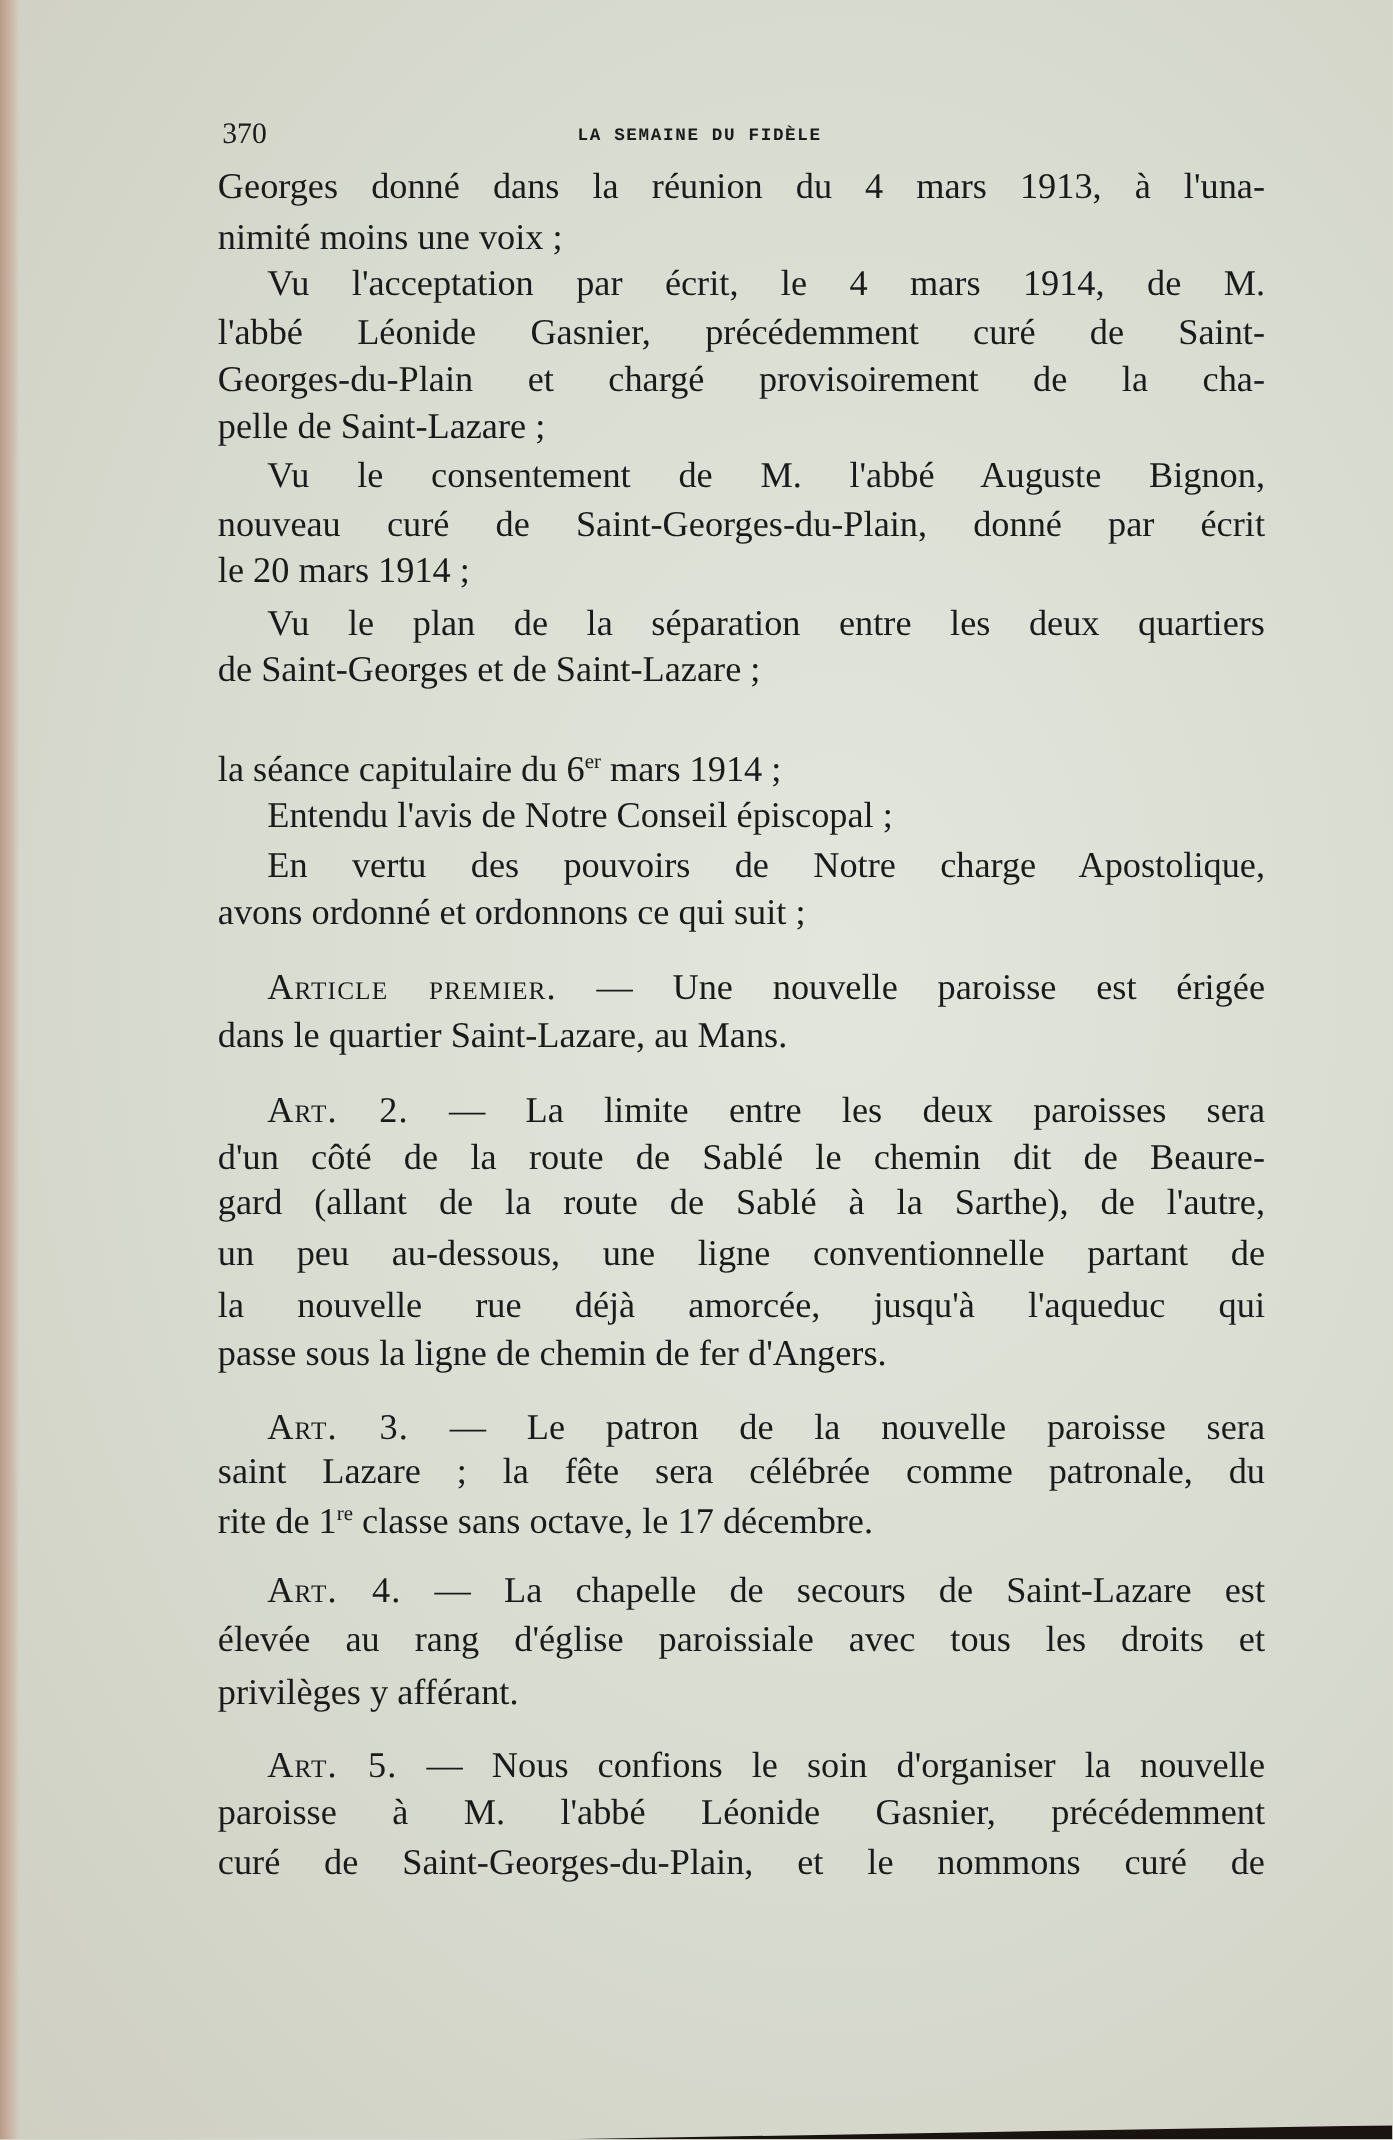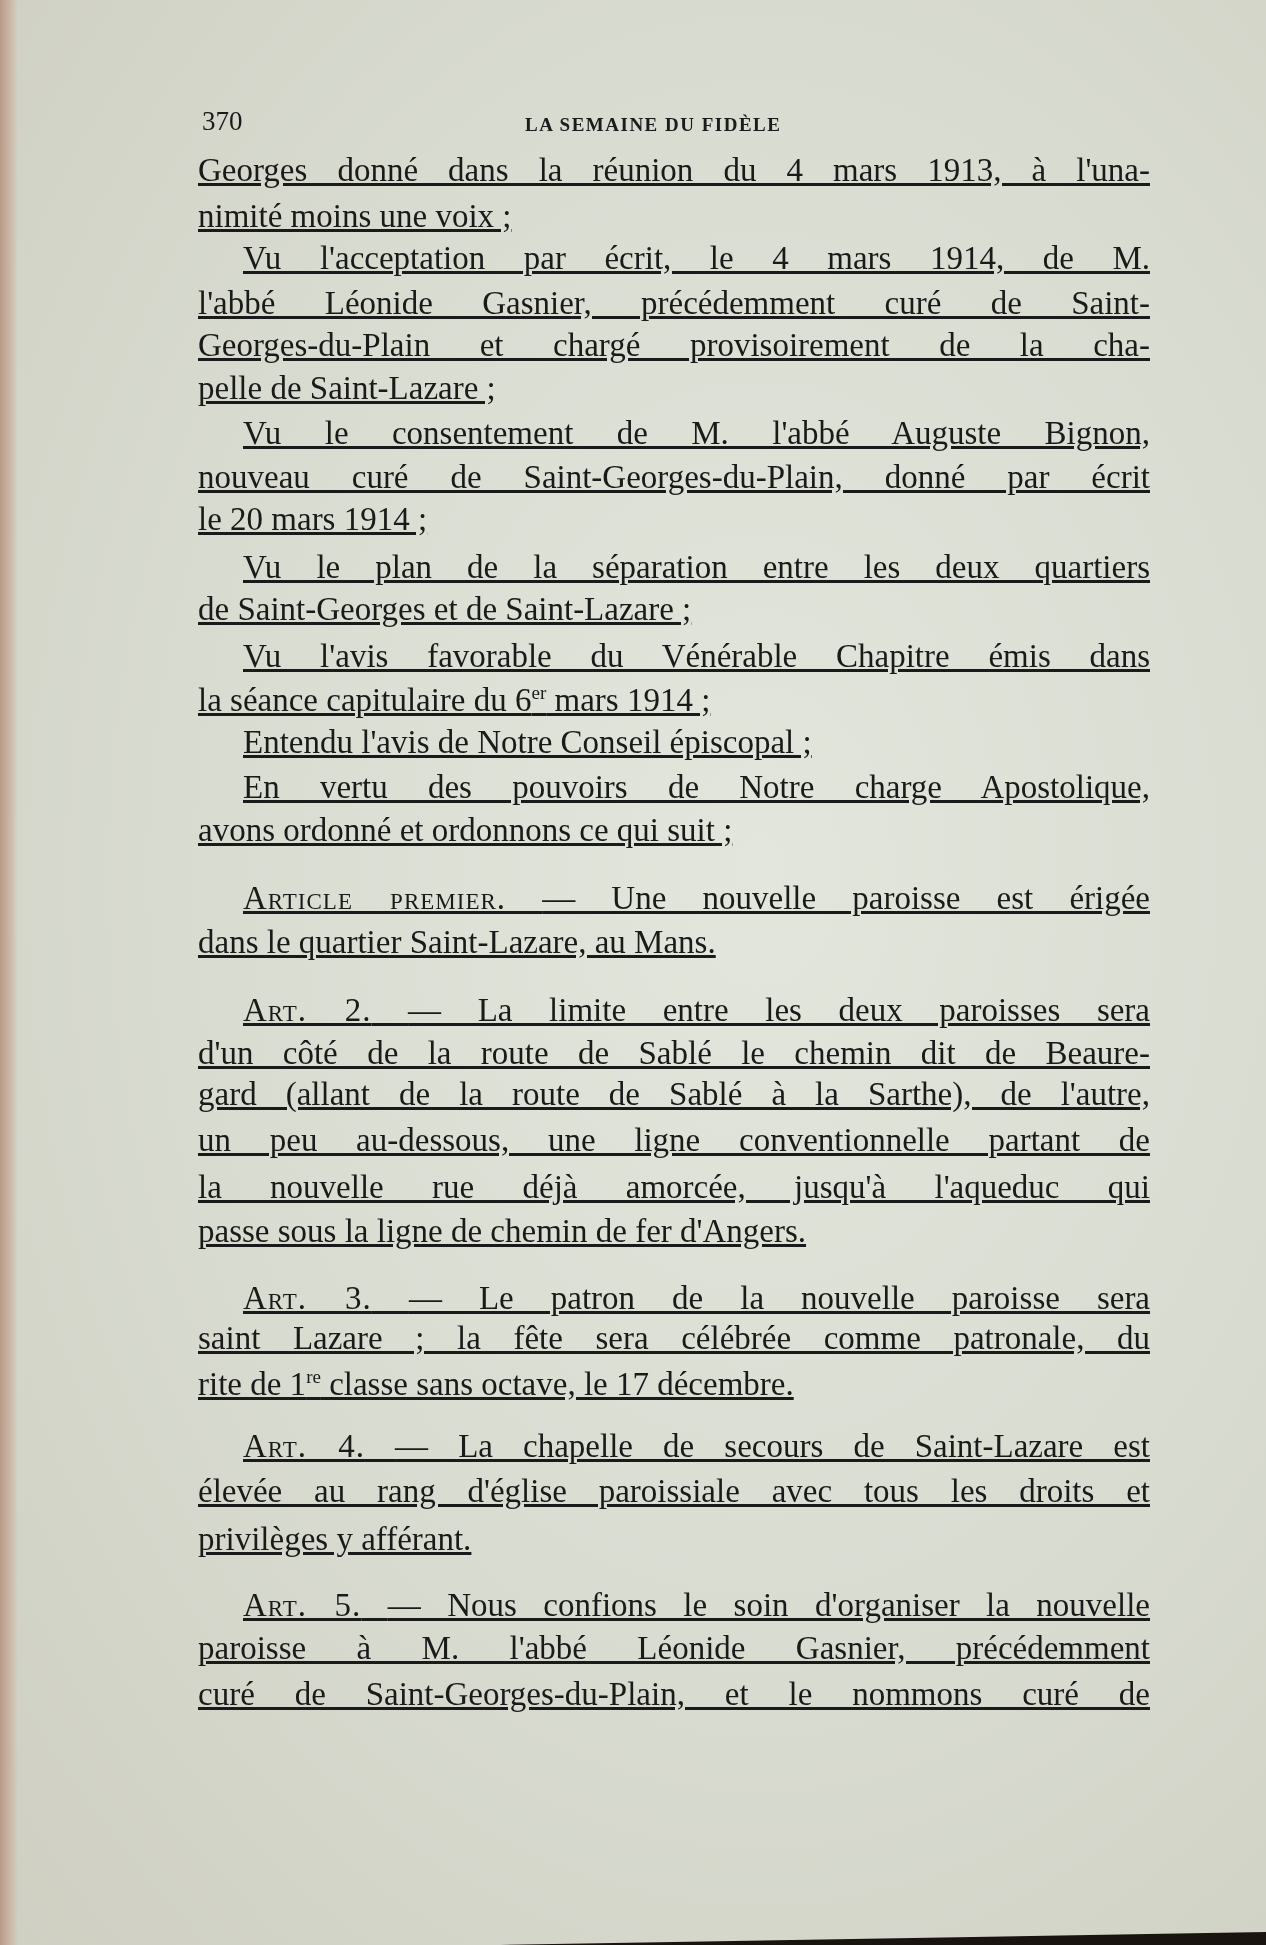--- a/index.html
+++ b/index.html
@@ -18,27 +18,27 @@
     background:linear-gradient(90deg,#b99a88 0%,#cdb9aa 60%,rgba(210,200,190,0) 100%);
   }
   .bottom-edge {
     position:absolute; left:500px; top:1932px; width:766px; height:13px;
     background:#1a1410;
     clip-path:polygon(0 100%, 100% 0, 100% 100%);
   }
   .header { position:absolute; top:106px; left:200px; width:950px; height:30px; color:#1b1b1b; }
   .page-number { position:absolute; left:2px; top:0; font-size:27px; font-family:"Liberation Serif",serif; }
   .running-title {
-    position:absolute; left:325px; top:8px; font-size:19px; letter-spacing:1.5px;
-    font-weight:bold; font-family:Liberation Serif, serif;
+    position:absolute; left:325px; top:8px; font-size:16px; letter-spacing:1.5px;
+    font-weight:bold; font-family:Liberation Mono, monospace;
   }
   .line {
     position:absolute; left:198px; width:952px; white-space:nowrap;
     font-family:"Liberation Serif",serif; font-size:33px; color:#1a1a1a;
-    line-height:40px; text-align:justify; text-align-last:justify;text-decoration:underline;
+    line-height:40px; text-align:justify; text-align-last:justify;
   }
   .line.last { text-align-last:left; }
   .line.indent { left:243px; width:907px; }
   .sc { font-variant:small-caps; letter-spacing:1px; }
   sup { font-size:19px; line-height:0; }
 </style>
 </head>
 <body>
 
 <div class="page">
@@ -53,21 +53,20 @@
   <div class="line last" style="top:196px">nimité moins une voix ;</div>
   <div class="line indent" style="top:238px">Vu l'acceptation par écrit, le 4 mars 1914, de M.</div>
   <div class="line" style="top:283px">l'abbé Léonide Gasnier, précédemment curé de Saint-</div>
   <div class="line" style="top:325px">Georges-du-Plain et chargé provisoirement de la cha-</div>
   <div class="line last" style="top:368px">pelle de Saint-Lazare ;</div>
   <div class="line indent" style="top:413px">Vu le consentement de M. l'abbé Auguste Bignon,</div>
   <div class="line" style="top:457px">nouveau curé de Saint-Georges-du-Plain, donné par écrit</div>
   <div class="line last" style="top:499px">le 20 mars 1914 ;</div>
   <div class="line indent" style="top:547px">Vu le plan de la séparation entre les deux quartiers</div>
   <div class="line last" style="top:589px">de Saint-Georges et de Saint-Lazare ;</div>
-  <div class="line indent" style="top:636px">Vu l'avis favorable du Vénérable Chapitre émis dans</div>
   <div class="line last" style="top:680px"><span>la séance capitulaire du 6</span><sup>er</sup><span> mars 1914 ;</span></div>
   <div class="line indent last" style="top:722px">Entendu l'avis de Notre Conseil épiscopal ;</div>
   <div class="line indent" style="top:767px">En vertu des pouvoirs de Notre charge Apostolique,</div>
   <div class="line last" style="top:810px">avons ordonné et ordonnons ce qui suit ;</div>
 
   <div class="line indent" style="top:878px"><span class="sc">Article premier.</span> <span>— Une nouvelle paroisse est érigée</span></div>
   <div class="line last" style="top:922px">dans le quartier Saint-Lazare, au Mans.</div>
 
   <div class="line indent" style="top:990px"><span class="sc">Art. 2.</span> <span>— La limite entre les deux paroisses sera</span></div>
   <div class="line" style="top:1033px">d'un côté de la route de Sablé le chemin dit de Beaure-</div>

